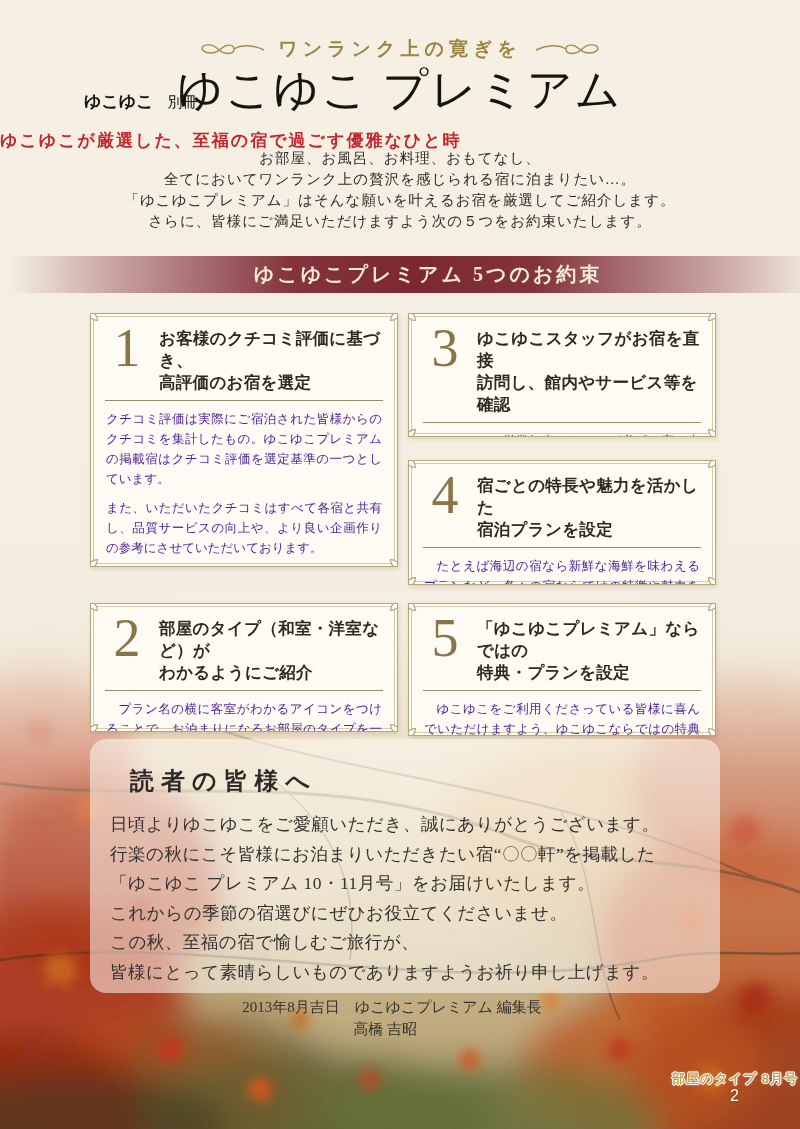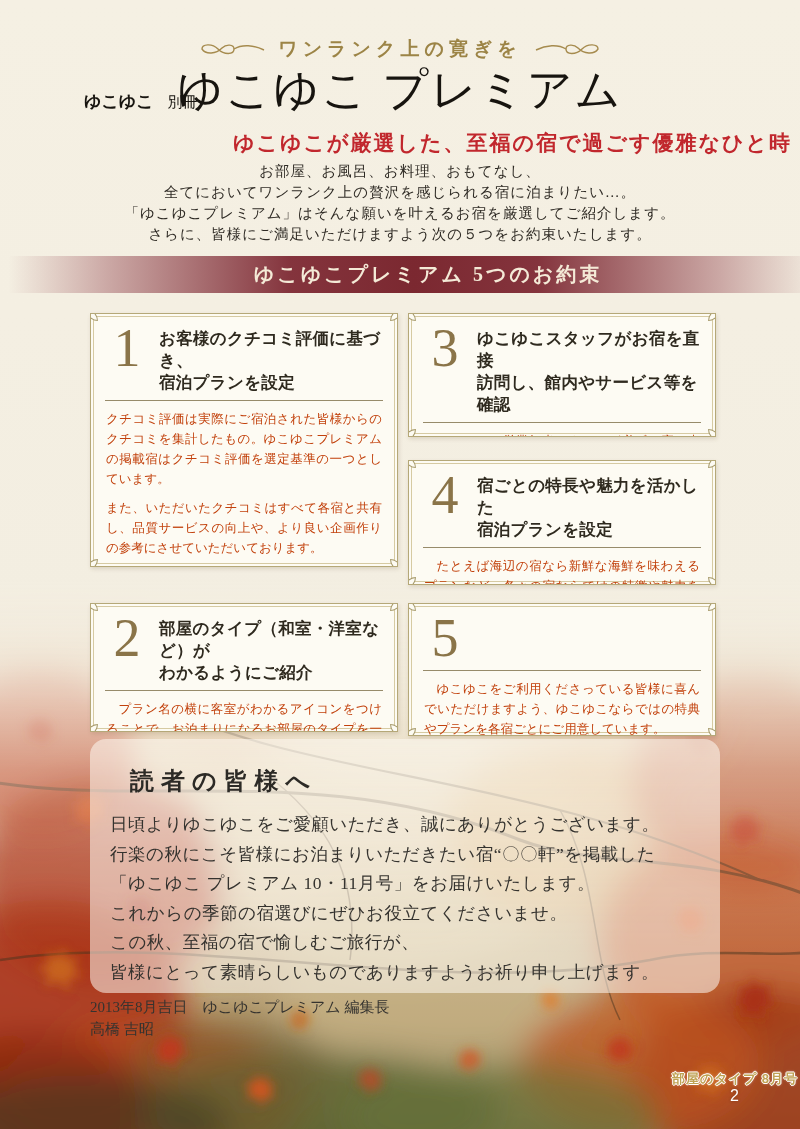--- a/index.html
+++ b/index.html
@@ -21,40 +21,40 @@
   .tagline{position:absolute;top:36px;left:0;right:0;display:flex;align-items:center;
     justify-content:center;gap:12px;color:#9c8446;font-size:19px;letter-spacing:5px;
     font-weight:600;z-index:2;}
   .flourish{flex:0 0 auto;display:block;}
   .flourish.right{transform:scaleX(-1);}
   .main-title{position:absolute;top:60px;left:0;right:0;text-align:center;
     font-size:45px;font-weight:400;letter-spacing:2px;color:#17140f;z-index:2;}
   .edition{position:absolute;top:90px;left:84px;color:#17140f;z-index:3;}
   .edition .b{font-size:17px;font-weight:700;}
   .edition .l{font-size:15px;font-weight:400;margin-left:14px;}
-  .subtitle{position:absolute;top:129px;left:0;right:8px;text-align:right;
-    font-size:21px;font-weight:700;letter-spacing:2px;color:#c1272d;z-index:2;}
-  .intro{position:absolute;top:161px;left:0;right:0;text-align:center;
+  .subtitle{position:absolute;top:129px;left:0;right:16px;text-align:left;
+    font-size:17px;font-weight:700;letter-spacing:2px;color:#c1272d;z-index:2;}
+  .intro{position:absolute;top:148px;left:0;right:0;text-align:center;
     font-size:14.5px;line-height:21px;color:#2e2a24;letter-spacing:1px;z-index:2;}
   
   .banner{position:absolute;top:256px;left:0;width:800px;height:37px;line-height:37px;
     text-align:center;color:#f4ead7;font-size:20px;font-weight:700;letter-spacing:3px;z-index:2;
     background:linear-gradient(90deg,rgba(141,74,80,0) 1%,rgba(170,110,115,.55) 13%,
       #84343d 35%,#7b2830 50%,#84343d 65%,rgba(170,110,115,.55) 87%,rgba(141,74,80,0) 99%);padding-left:28px;}
   
   .promises{position:absolute;top:0;left:0;width:800px;height:1129px;z-index:2;}
   .pbox{position:absolute;background:#fdfbf3;border:1px solid #b5a878;
     box-shadow:inset 0 0 0 2px #fdfbf3,inset 0 0 0 3px #d6caa2,1px 2px 4px rgba(110,90,50,.18);
     overflow:hidden;}
   .pbox-head{display:flex;gap:10px;padding:9px 14px 0 14px;}
   .pbox-num{font-size:54px;line-height:.95;color:#8a7448;min-width:44px;text-align:center;font-weight:400;}
   .pbox-title{font-size:16.5px;font-weight:700;line-height:1.33;padding-top:5px;color:#2f2a1f;
     white-space:pre-line;letter-spacing:.3px;}
   .pbox-rule{height:1px;background:#978b6a;margin:6px 14px 8px;}
-  .pbox-body{padding:0 15px 8px;font-size:12.5px;line-height:1.6;color:#c2410c;text-align:justify;}
+  .pbox-body{padding:0 15px 8px;font-size:12.5px;line-height:1.6;color:#4c1d95;text-align:justify;}
   .pbox-body p{margin:0 0 9px;}
   .pbox-body p.indent{text-indent:1em;}
   .cnr{position:absolute;width:12px;height:12px;z-index:2;}
   .cnr::before{content:"";position:absolute;inset:0;border:1.5px solid #a59868;
     border-radius:0 100% 0 100%;background:#fdfbf3;}
   .cnr.tl{top:-5px;left:-5px;}
   .cnr.tr{top:-5px;right:-5px;transform:rotate(90deg);}
   .cnr.br{bottom:-5px;right:-5px;}
   .cnr.bl{bottom:-5px;left:-5px;transform:rotate(90deg);}
   #box1{left:90px;top:313px;width:306px;height:252px;}
@@ -62,21 +62,21 @@
   #box3{left:408px;top:313px;width:306px;height:122px;}
   #box4{left:408px;top:460px;width:306px;height:123px;}
   #box5{left:408px;top:603px;width:306px;height:131px;}
   
   .letter{position:absolute;left:90px;top:739px;width:630px;height:254px;
     background:rgba(253,250,243,.55);border-radius:16px;z-index:2;}
   .letter-heading{margin:26px 0 13px 40px;font-size:24px;letter-spacing:7px;
     color:#2c2a26;font-weight:600;}
   .letter-body{margin:11px 24px 0 20px;font-size:17.5px;line-height:29.5px;
     color:#35332f;letter-spacing:.5px;}
-  .letter-sign{margin:9px 26px 0 0;text-align:left;font-size:15px;line-height:22px;color:#35332f;}
+  .letter-sign{margin:9px 26px 0 0;text-align:center;font-size:15px;line-height:22px;color:#35332f;}
   .letter-sign .name{padding-right:14px;display:block;}
   
   .issue-badge{position:absolute;left:672px;top:1070px;z-index:3;
     font-family:"Liberation Sans","DejaVu Sans",sans-serif;font-size:13px;font-weight:700;
     color:#bfa254;letter-spacing:1px;
     text-shadow:-1px 0 #fff,1px 0 #fff,0 -1px #fff,0 1px #fff,0 0 3px #fff;}
   .page-num{position:absolute;left:730px;top:1087px;z-index:3;
     font-family:"Liberation Sans","DejaVu Sans",sans-serif;font-size:16px;color:#ffffff;
     text-shadow:0 0 3px rgba(60,30,10,.45);}
 </style>
@@ -191,21 +191,21 @@
   <div class="promises">
 
     <div class="pbox" id="box1">
       <span class="cnr tl"></span>
       <span class="cnr tr"></span>
       <span class="cnr bl"></span>
       <span class="cnr br"></span>
       <div class="pbox-head">
         <div class="pbox-num">1</div>
         <div class="pbox-title">お客様のクチコミ評価に基づき、
-宿泊プランを設定</div>
+高評価のお宿を選定</div>
       </div>
       <div class="pbox-rule"></div>
       <div class="pbox-body">
         <p>クチコミ評価は実際にご宿泊された皆様からのクチコミを集計したもの。ゆこゆこプレミアムの掲載宿はクチコミ評価を選定基準の一つとしています。</p>
         <p>また、いただいたクチコミはすべて各宿と共有し、品質サービスの向上や、より良い企画作りの参考にさせていただいております。</p>
         <p>よりご満足いただけるお宿づくりに活かしていきたいと思いますので、ぜひクチコミをお寄せください。</p>
       </div>
     </div>
 
     <div class="pbox" id="box2">
@@ -256,20 +256,22 @@
       </div>
     </div>
 
     <div class="pbox" id="box5">
       <span class="cnr tl"></span>
       <span class="cnr tr"></span>
       <span class="cnr bl"></span>
       <span class="cnr br"></span>
       <div class="pbox-head">
         <div class="pbox-num">5</div>
+        <div class="pbox-title">「ゆこゆこプレミアム」ならではの
+特典・プランを設定</div>
       </div>
       <div class="pbox-rule"></div>
       <div class="pbox-body">
         <p class="indent">ゆこゆこをご利用くださっている皆様に喜んでいただけますよう、ゆこゆこならではの特典やプランを各宿ごとにご用意しています。</p>
       </div>
     </div>
 
   </div>
 
   <div class="letter">

